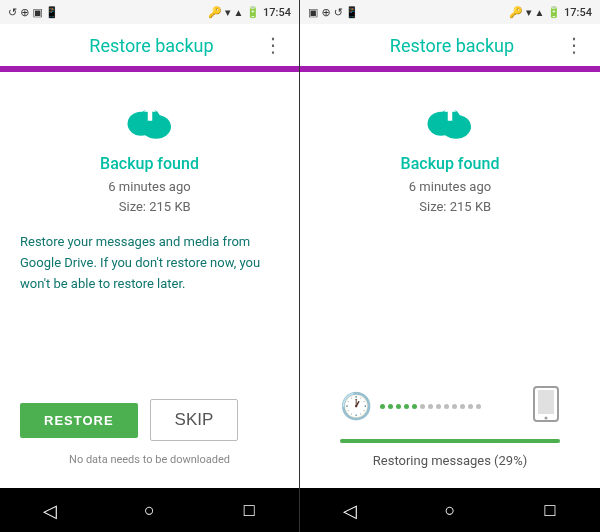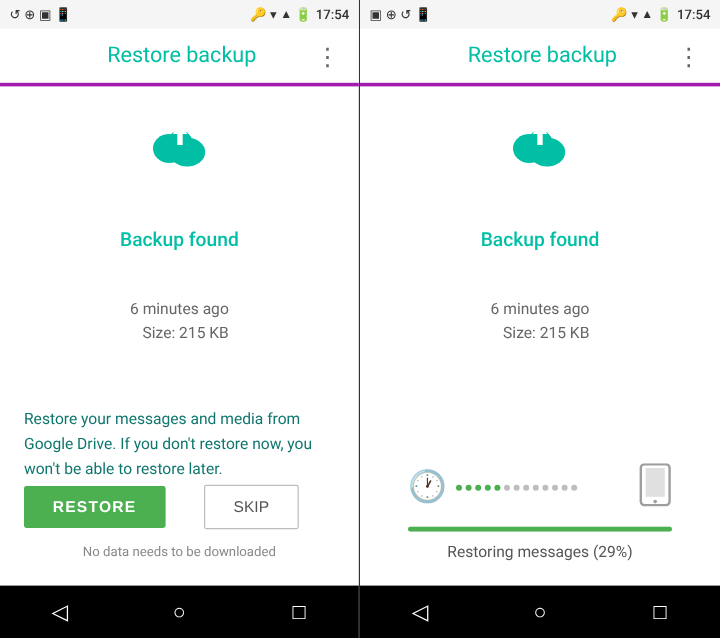--- a/index.html
+++ b/index.html
@@ -46,21 +46,21 @@
       font-weight: 500;
     }
 
     
     .app-bar {
       height: 48px;
       background: #fff;
       display: flex;
       align-items: center;
       padding: 0 16px;
-      border-bottom: 3px solid #a21caf;
+      border-bottom: 6px solid #a21caf;
     }
     .app-title {
       font-size: 18px;
       color: #00bfa5;
       font-weight: 400;
       flex: 1;
       text-align: center;
     }
     .menu-dots {
       font-size: 20px;
@@ -69,21 +69,20 @@
     }
 
     
     .content {
       flex: 1;
       display: flex;
       flex-direction: column;
       align-items: center;
       padding: 20px 20px 0 20px;
       overflow: hidden;
-      gap: 36px;
     }
 
     
     .cloud-icon-wrap {
       margin-bottom: 8px;
     }
     .cloud-icon-svg {
       width: 60px;
       height: 50px;
     }
@@ -181,41 +180,41 @@
 
     .restoring-label {
       font-size: 13px;
       color: #555;
     }
 
     
     .buttons-area {
       padding: 0 20px 8px 20px;
       display: flex;
-      gap: 32px;
+      gap: 12px;
       align-items: center;
     }
     .btn-restore {
       background: #4caf50;
       color: #fff;
       border: none;
       padding: 10px 24px;
       font-size: 13px;
       font-weight: 700;
       letter-spacing: 1px;
       cursor: pointer;
       border-radius: 2px;
       text-transform: uppercase;
     }
     .btn-skip {
       background: #fff;
       color: #555;
       border: 1px solid #bbb;
       padding: 10px 24px;
-      font-size: 13px;
+      font-size: 17px;
       font-weight: 500;
       cursor: pointer;
       border-radius: 2px;
       text-transform: uppercase;
     }
 
     .no-download-msg {
       font-size: 11px;
       color: #888;
       text-align: center;

